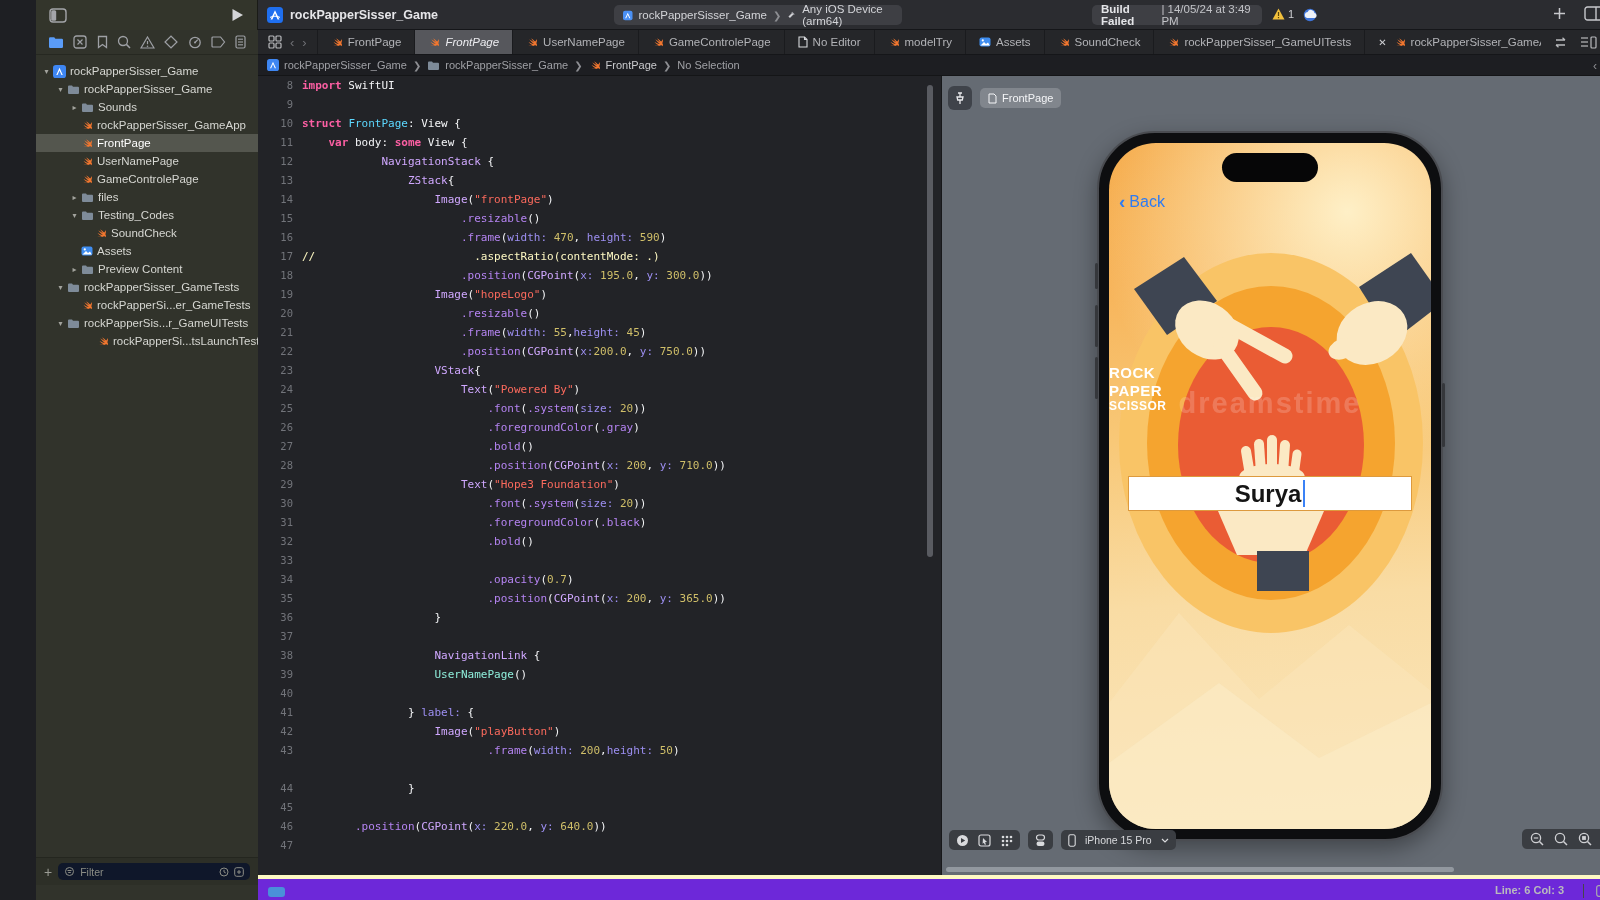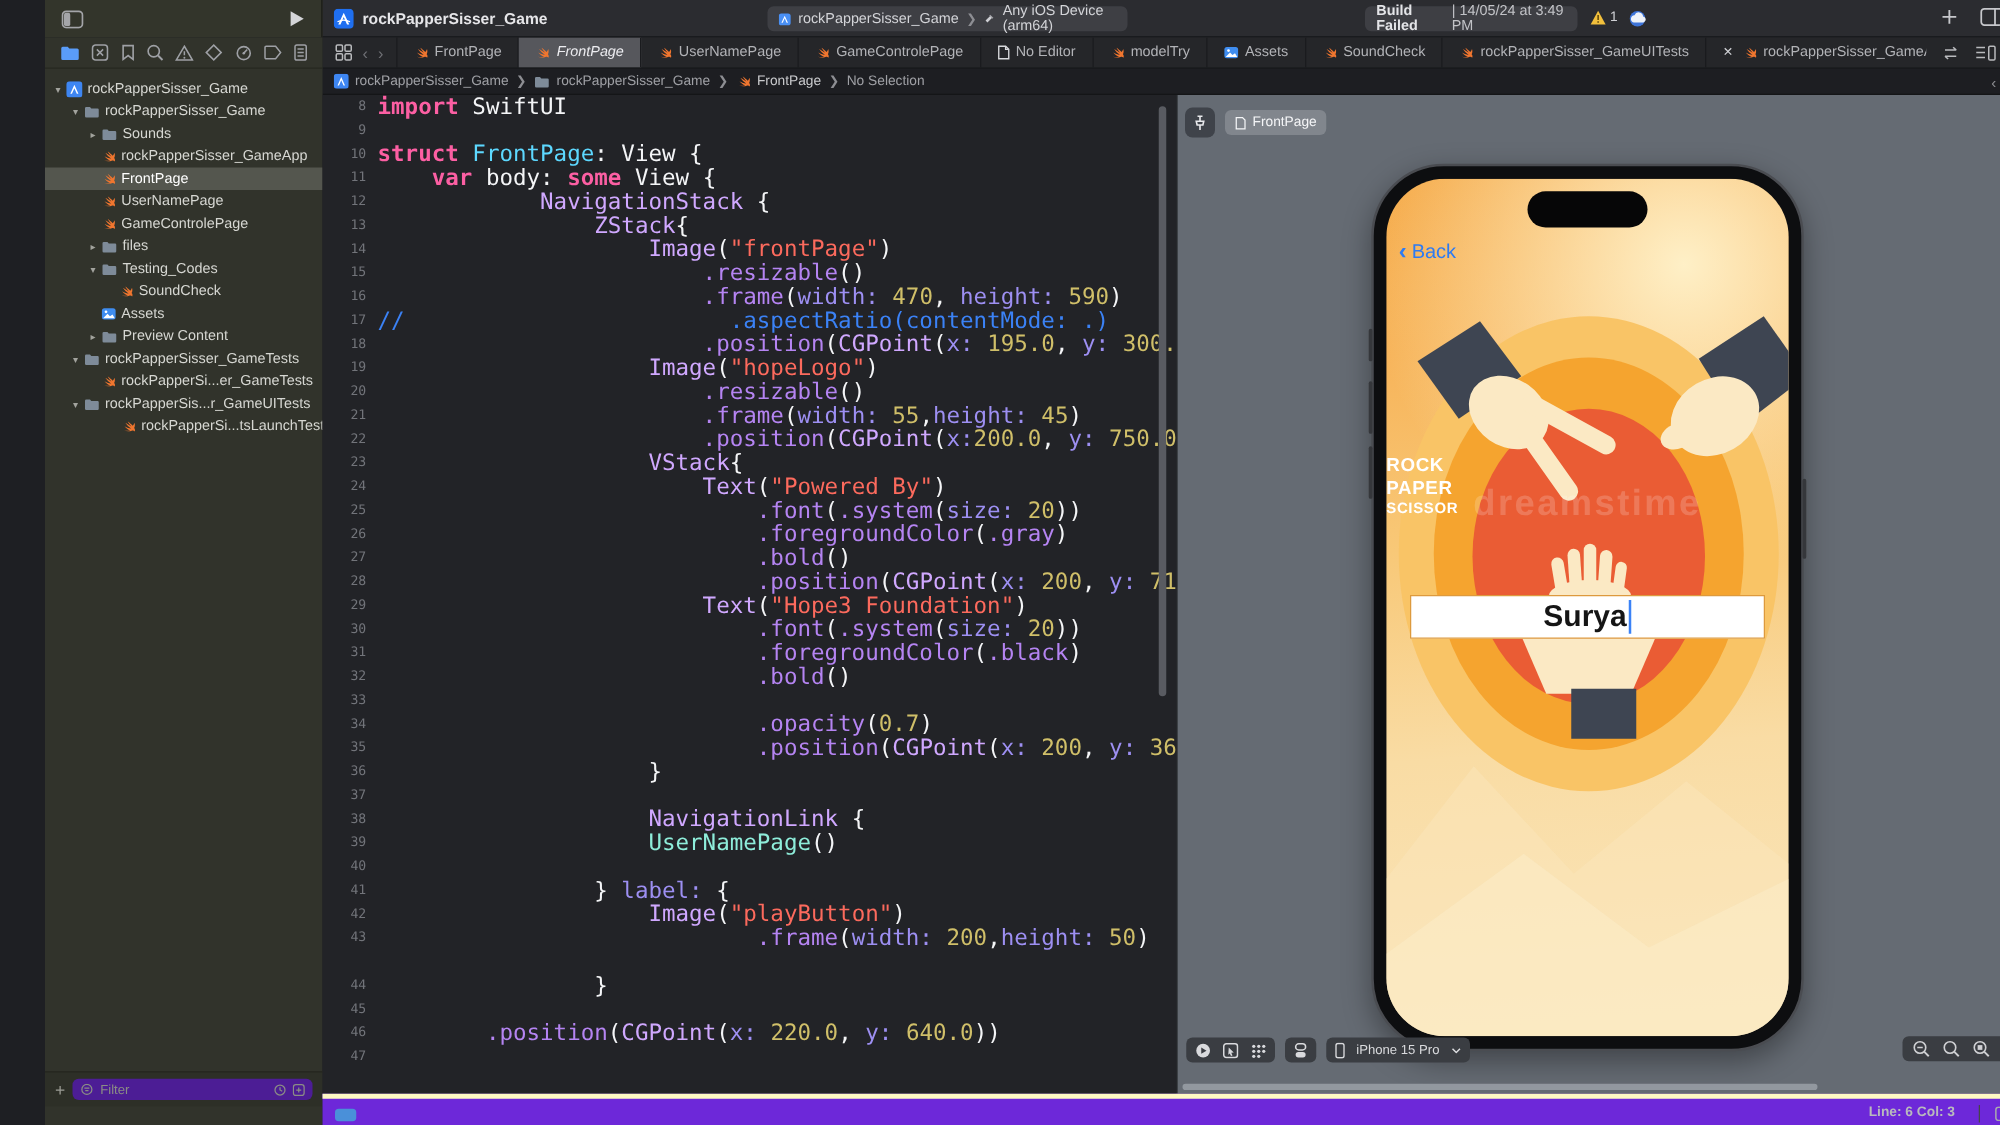--- a/index.html
+++ b/index.html
@@ -55,33 +55,33 @@
                padding:0 12px; border-bottom:1px solid #262821; }
   .tree { position:absolute; left:0; top:32px; width:222px; }
   .tree-row { display:flex; align-items:center; height:18px; font-size:11.5px; color:#d6d7d2;
               white-space:nowrap; overflow:hidden; }
   .tree-row.selected { background:#54564e; color:#ffffff; }
   .tree-chev { width:9px; color:#a2a39d; font-size:8px; text-align:center; flex:0 0 9px; }
   .tree-icon { margin:0 4px 0 2px; display:inline-flex; }
   .filterbar { position:absolute; left:0; top:827px; width:222px; height:28px; background:#2d2f27;
                border-top:1px solid #24261f; display:flex; align-items:center; padding:0 8px; gap:6px; }
   .filter-plus { color:#9b9c95; font-size:14px; }
-  .filter-field { flex:1; height:17px; background:#4c1d95; border-radius:5px; display:flex;
+  .filter-field { flex:1; height:17px; background:#0f172a; border-radius:5px; display:flex;
                   align-items:center; gap:5px; padding:0 6px; color:#8b8d85; font-size:10.5px; }
   .filter-field .spacer { flex:1; }
 
   
   .editor { position:absolute; left:222px; top:76px; width:683px; height:799px; background:#222327;
             overflow:hidden; }
   .code-line { display:flex; height:19px; line-height:19px; font-family:"DejaVu Sans Mono", monospace; }
   .code-gutter { flex:0 0 44px; text-align:right; padding-right:9px; color:#72747a; font-size:10.5px; }
-  .code-text { white-space:pre; font-size:18px; }
+  .code-text { white-space:pre; font-size:11px; }
   .tok-kw{color:#FC5FA3;font-weight:bold} .tok-td{color:#5DD8FF} .tok-ty{color:#D0A8FF}
   .tok-mi{color:#8EEDDA} .tok-fn{color:#B584F2} .tok-pm{color:#9D8FF2}
-  .tok-num{color:#D0BF69} .tok-str{color:#FC6A5D} .tok-pl{color:#F4F5F7} .tok-cm{color:#3b82f6}
+  .tok-num{color:#D0BF69} .tok-str{color:#FC6A5D} .tok-pl{color:#F4F5F7} .tok-cm{color:#fef9c3}
   .editor-scrollthumb { position:absolute; right:8px; top:9px; width:6px; height:472px;
                         background:#595b61; border-radius:3px; }
 
   
   .statusbar { position:absolute; left:222px; top:875px; width:1378px; height:25px; background:#6d28d9;
                border-top:4px solid #fef9c3; }
   .bp-pill { position:absolute; left:10px; top:8px; width:17px; height:10px; background:#4a90d9;
              border-radius:3px; }
   .linecol { position:absolute; right:72px; top:5px; color:#b9babd; font-size:11px; font-weight:bold; }
   .status-div { position:absolute; right:52px; top:5px; width:1px; height:14px; background:#45464a; }

